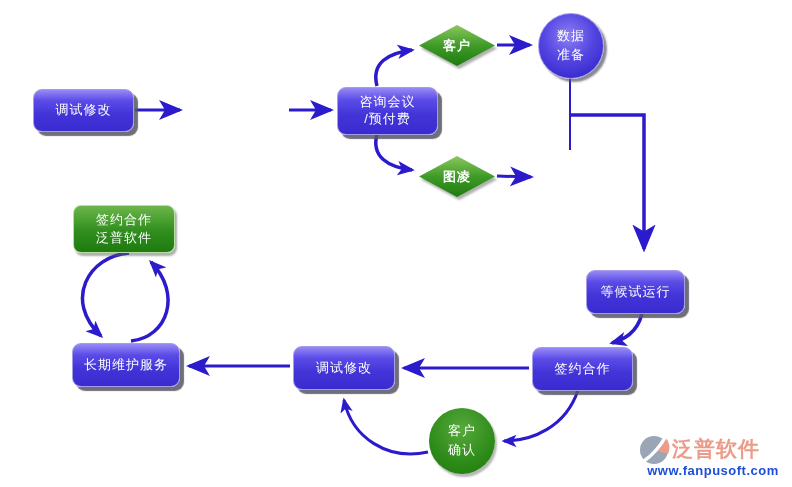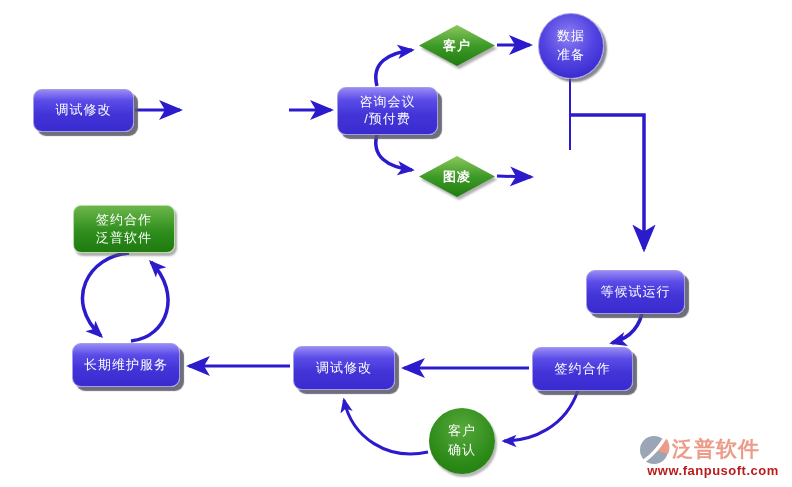--- a/index.html
+++ b/index.html
@@ -42,21 +42,21 @@
   }
   .diamond{
     position:absolute;inset:0;
     clip-path:polygon(50% 0,100% 50%,50% 100%,0 50%);
     background:linear-gradient(180deg,#8cc75e 0%,#3f9b28 50%,#1e7c0f 100%);
   }
   .dlabel{position:relative;z-index:1;}
   .watermark{position:absolute;right:4px;bottom:4px;width:150px;height:52px;}
   .wm-row{display:flex;align-items:center;}
   .wm-brand{color:#ec9b88;font-size:21px;font-weight:bold;letter-spacing:1px;white-space:nowrap;}
-  .wm-url{color:#b91c1c;font-size:13px;font-weight:bold;text-align:center;margin-top:-4px;letter-spacing:0.5px;}
+  .wm-url{color:#1d4ed8;font-size:13px;font-weight:bold;text-align:center;margin-top:-4px;letter-spacing:0.5px;}
 </style>
 </head>
 <body>
 
 <div id="canvas">
 
   <svg id="wires" width="792" height="487" viewBox="0 0 792 487">
     <defs>
       <marker id="mBig" viewBox="0 0 12 10" refX="10.5" refY="5" markerWidth="8" markerHeight="7" orient="auto" markerUnits="strokeWidth">
         <path d="M0,0 L12,5 L0,10 L3,5 Z" fill="#2b1bcd"></path>

